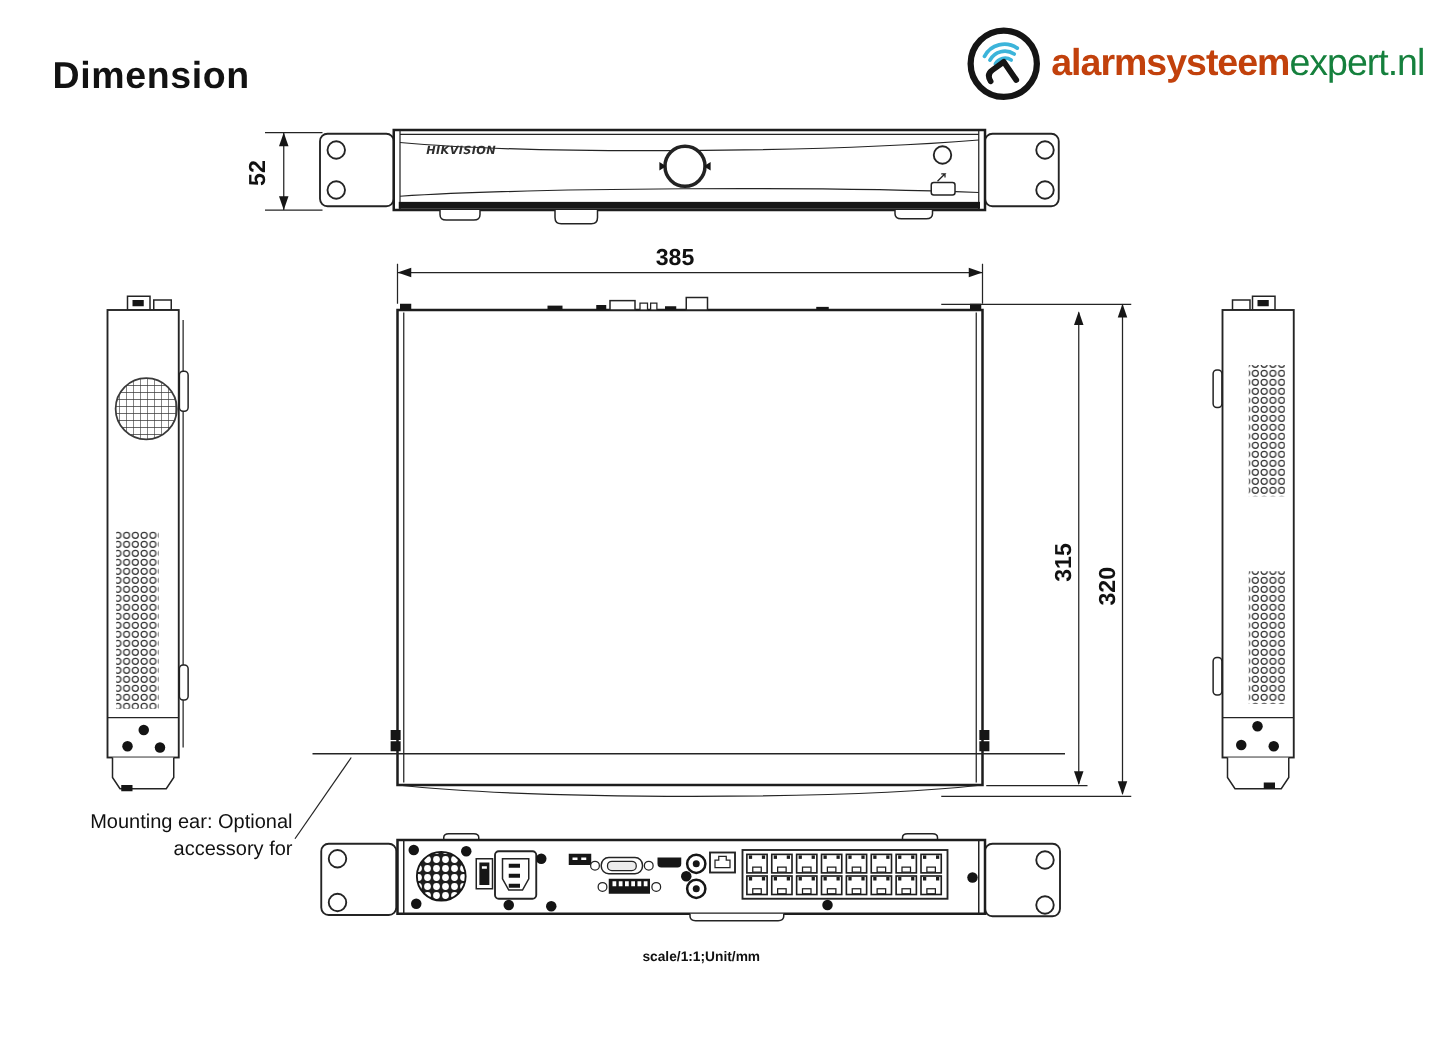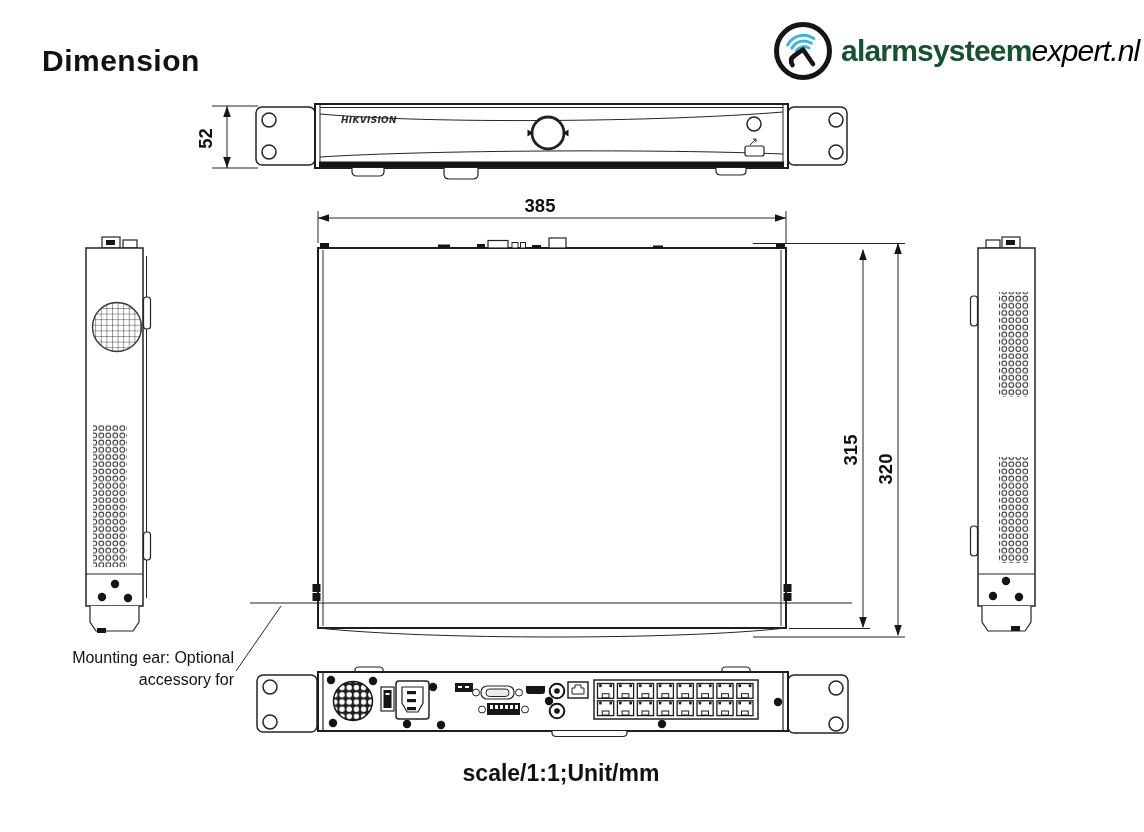--- a/index.html
+++ b/index.html
@@ -2,26 +2,26 @@
 <html><head>
 <meta charset="utf-8">
 <style>
   html,body{margin:0;padding:0;background:#fff;}
   body{width:1144px;height:832px;position:relative;overflow:hidden;
        font-family:"Liberation Sans",sans-serif;color:#111;}
   .title{position:absolute;left:42px;top:44px;font-size:30px;font-weight:bold;
          color:#121212;letter-spacing:.5px;}
   .logo{position:absolute;left:772px;top:20px;display:flex;align-items:center;gap:7px;}
   .logo-text{font-size:30px;letter-spacing:-.8px;white-space:nowrap;line-height:62px;}
-  .logo-text .p{font-weight:bold;color:#14532d;}
-  .logo-text .s{color:#000000;font-style:italic;}
+  .logo-text .p{font-weight:bold;color:#c2410c;}
+  .logo-text .s{color:#15803d;}
   .mount-note{position:absolute;left:28px;top:647px;width:206px;text-align:right;
               font-size:16px;font-weight:normal;line-height:22px;color:#111;}
   .scale-note{position:absolute;left:441px;top:760px;width:240px;text-align:center;
-              font-size:23px;font-weight:bold;color:#111;}
+              font-size:11px;font-weight:bold;color:#111;}
   svg.canvas{position:absolute;left:0;top:0;}
   .s1{stroke:#242424;stroke-width:1;fill:none;}
   .s12{stroke:#242424;stroke-width:1.2;fill:none;}
   .s15{stroke:#242424;stroke-width:1.5;fill:none;}
   .s2{stroke:#1d1d1d;stroke-width:2;fill:none;}
   .wf{fill:#fff;}
   .blk{fill:#161616;stroke:none;}
   .dim{font-family:"Liberation Sans",sans-serif;font-size:18.5px;font-weight:bold;
        fill:#111;text-anchor:middle;}
   .brand{font-family:"DejaVu Sans",sans-serif;font-size:9px;font-style:italic;

